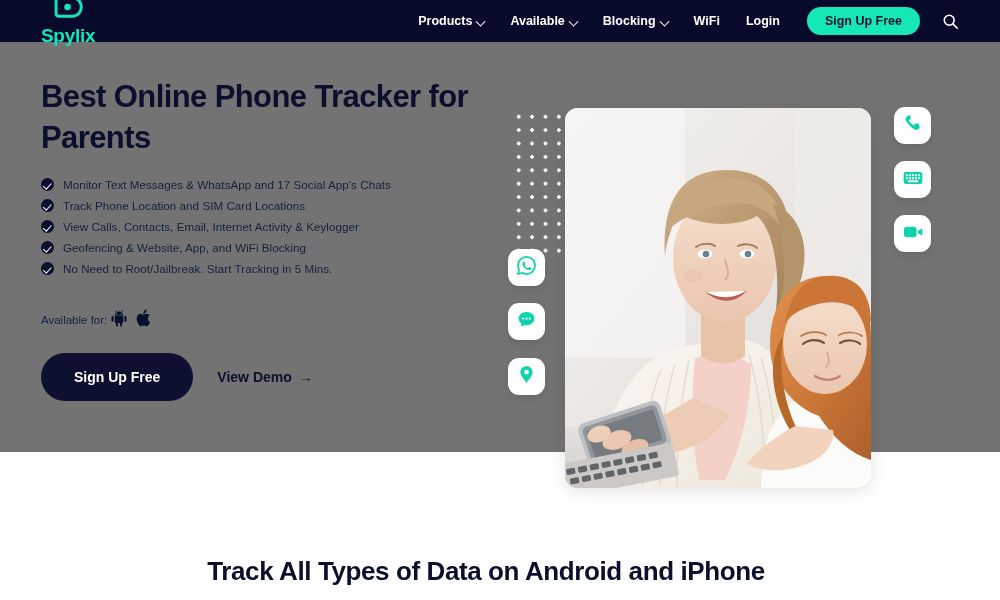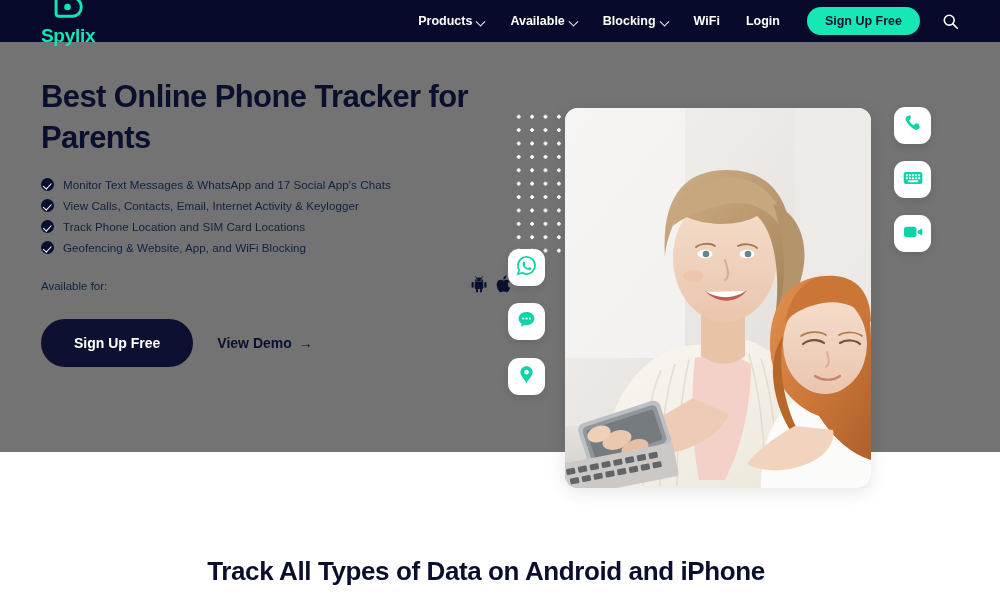--- a/index.html
+++ b/index.html
@@ -121,22 +121,21 @@
   }
   .bullet-text {
     color: #12213e;
     font-size: 11.6px;
     font-weight: 500;
     letter-spacing: 0.05px;
   }
   .available-row {
     display: flex; align-items: center;
     gap: 4px;
-    margin-top: 21px;
-    justify-content: space-between;
+    margin-top: 34px;
   }
   .available-label {
     color: #12213e;
     font-size: 11.5px;
     font-weight: 500;
   }
   .os-icons { display: flex; align-items: center; gap: 9px; }
   .cta-row {
     display: flex; align-items: center;
     gap: 24px;
@@ -285,33 +284,37 @@
 
       <div class="bullets">
 
         <div class="bullet">
           <span class="check"></span>
           <span class="bullet-text">Monitor Text Messages &amp; WhatsApp and 17 Social App's Chats</span>
         </div>
 
         <div class="bullet">
           <span class="check"></span>
-          <span class="bullet-text">View Calls, Contacts, Email, Internet Activity &amp; Keylogger</span>
+          <span class="bullet-text">Track Phone Location and SIM Card Locations</span>
         </div>
 
         <div class="bullet">
           <span class="check"></span>
-          <span class="bullet-text">Track Phone Location and SIM Card Locations</span>
+          <span class="bullet-text">View Calls, Contacts, Email, Internet Activity &amp; Keylogger</span>
         </div>
 
         <div class="bullet">
           <span class="check"></span>
           <span class="bullet-text">Geofencing &amp; Website, App, and WiFi Blocking</span>
         </div>
 
+        <div class="bullet">
+          <span class="check"></span>
+          <span class="bullet-text">No Need to Root/Jailbreak. Start Tracking in 5 Mins.</span>
+        </div>
 
       </div>
 
       <div class="available-row">
         <span class="available-label">Available for:</span>
         <span class="os-icons">
           <span>
             <svg width="16" height="17" viewBox="0 0 18 19" xmlns="http://www.w3.org/2000/svg">
               <g fill="#0b0f2e">
                 <rect x="4.2" y="6.4" width="9.6" height="8.3" rx="1.3"></rect>

